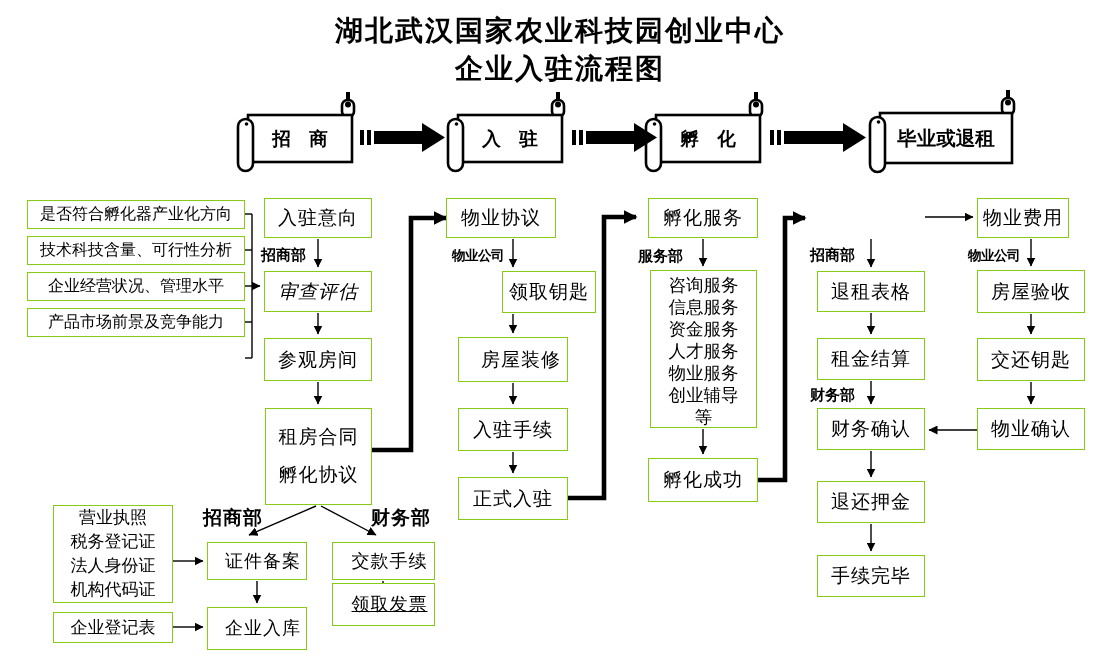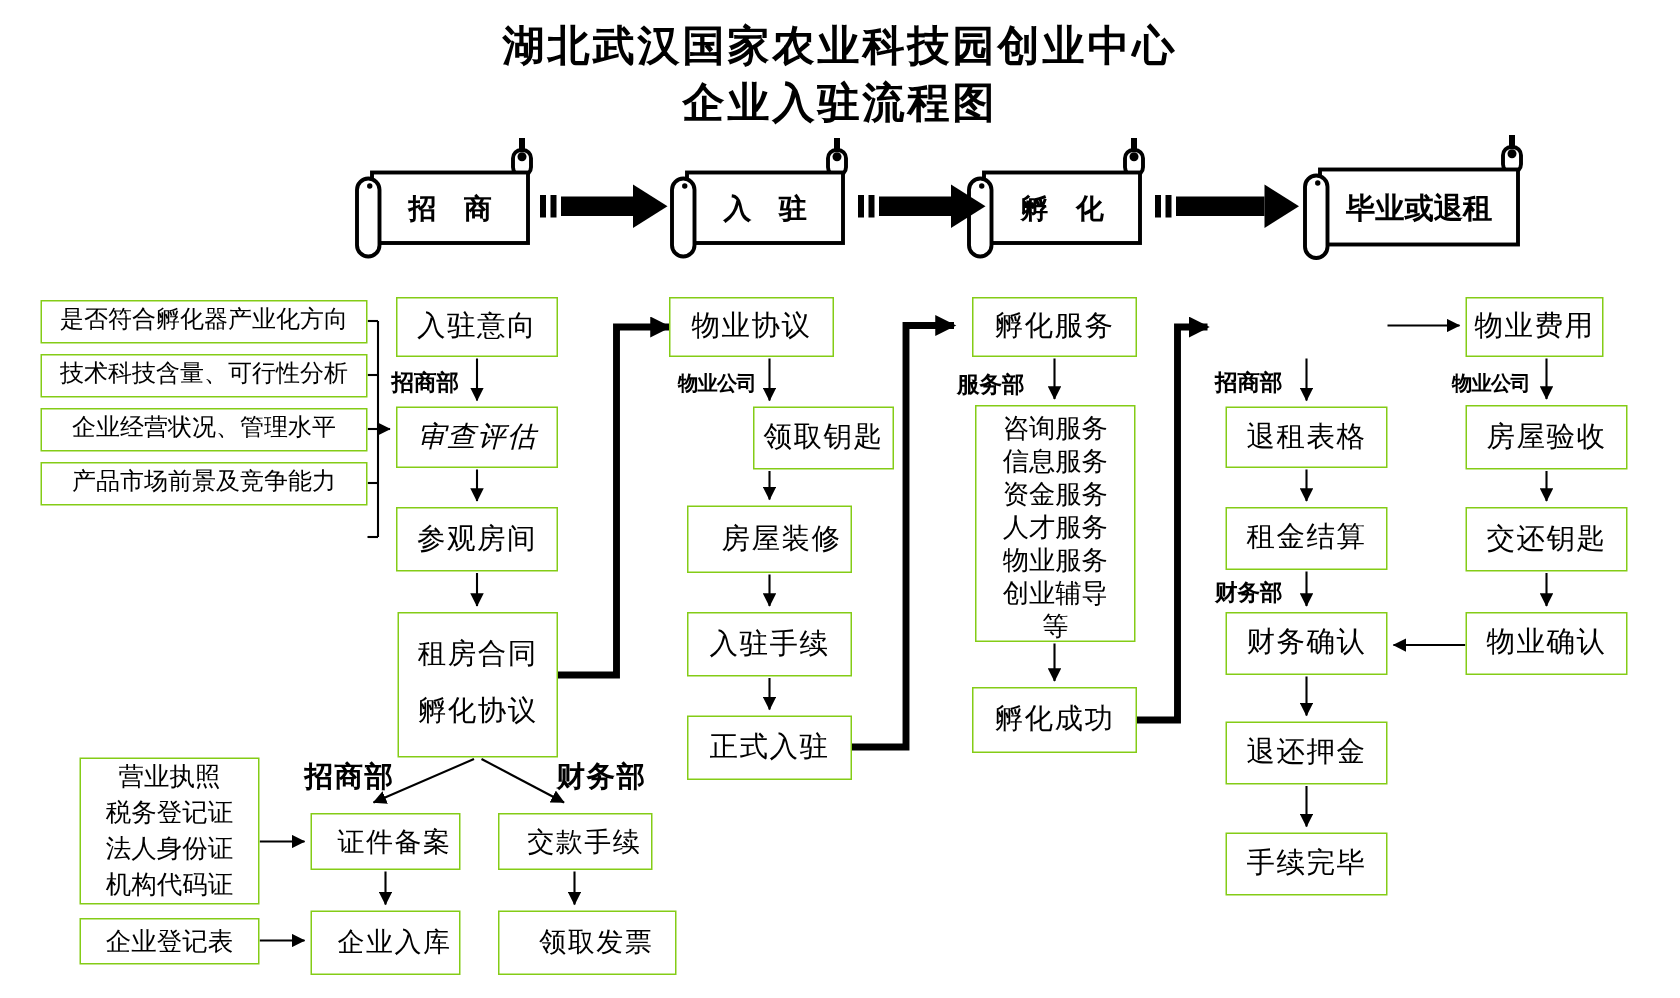--- a/index.html
+++ b/index.html
@@ -191,21 +191,21 @@
   <div class="node multiline docs-box" style="left:53px;top:505px;width:120px;height:98px;">
     <span>营业执照</span>
     <span>税务登记证</span>
     <span>法人身份证</span>
     <span>机构代码证</span>
   </div>
   <div class="node" style="left:53px;top:612px;width:120px;height:31px;font-size:17px;">企业登记表</div>
   <div class="node small-proc" style="left:207px;top:542px;width:100px;height:38px;">证件备案</div>
   <div class="node small-proc" style="left:332px;top:542px;width:103px;height:38px;">交款手续</div>
   <div class="node small-proc" style="left:207px;top:607px;width:100px;height:43px;">企业入库</div>
-  <div class="node small-proc" style="left:332px;top:607px;width:119px;height:43px;">领取发票</div>
+  <div class="node small-proc" style="left:332px;top:583px;width:103px;height:43px;text-decoration:underline;">领取发票</div>
 
   <div class="dept dept-sm" style="left:261px;top:246px;">招商部</div>
   <div class="dept dept-xs" style="left:452px;top:247px;">物业公司</div>
   <div class="dept dept-sm" style="left:638px;top:247px;">服务部</div>
   <div class="dept dept-sm" style="left:810px;top:246px;">招商部</div>
   <div class="dept dept-sm" style="left:810px;top:386px;">财务部</div>
   <div class="dept dept-xs" style="left:968px;top:247px;">物业公司</div>
   <div class="dept dept-lg" style="left:203px;top:505px;">招商部</div>
   <div class="dept dept-lg" style="left:371px;top:505px;">财务部</div>
 

